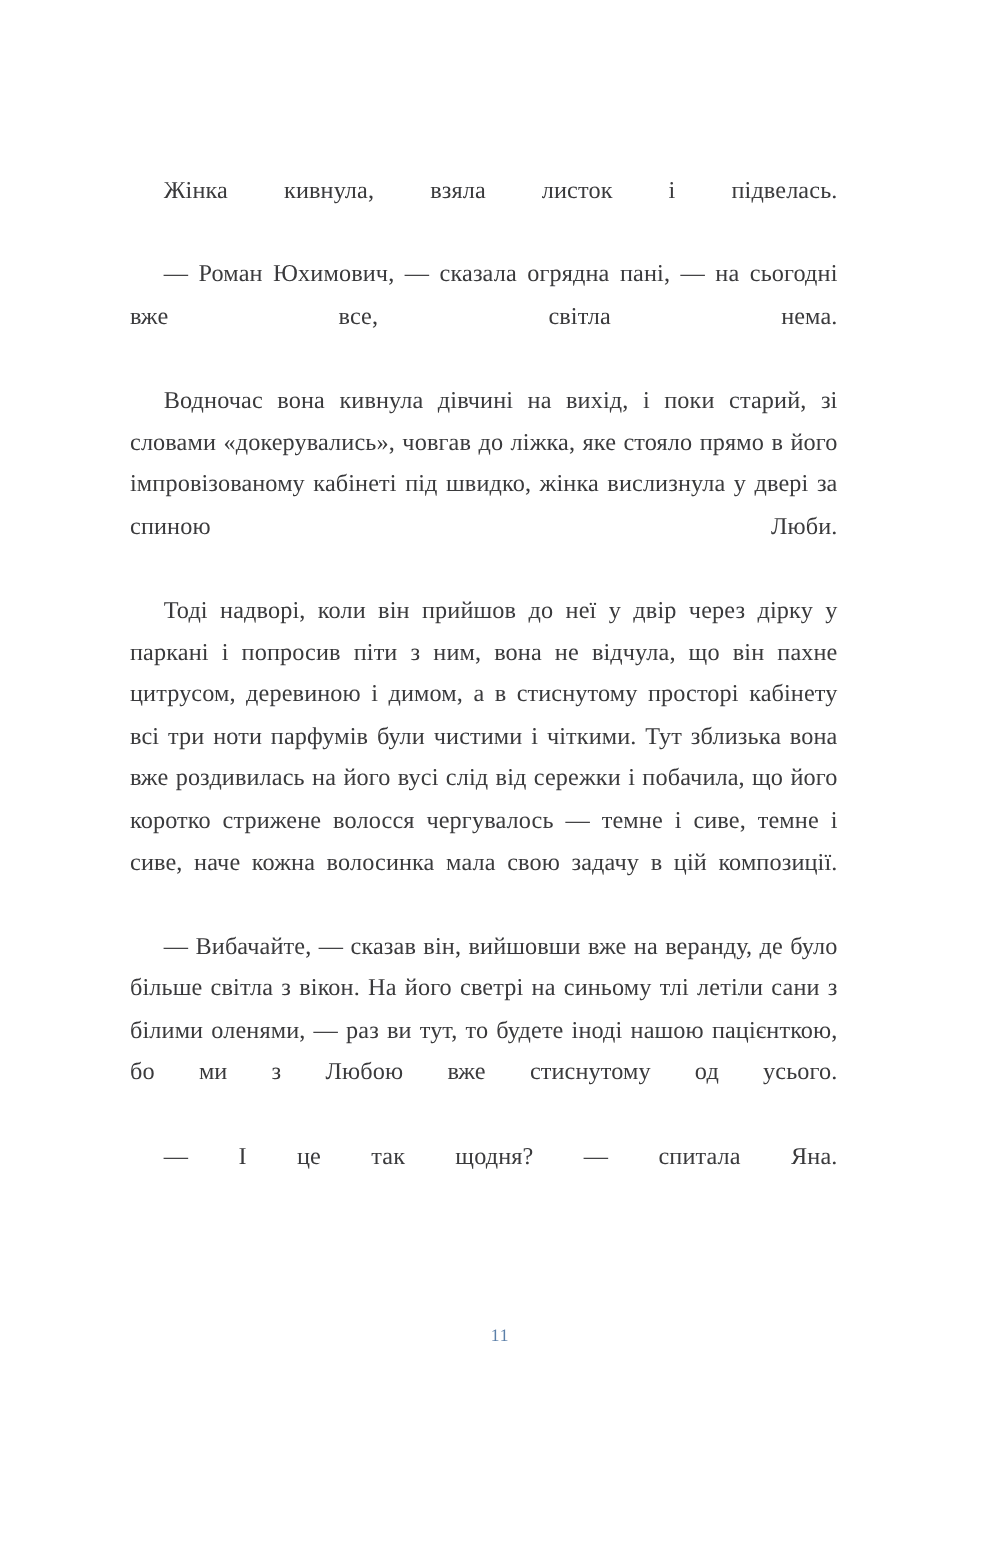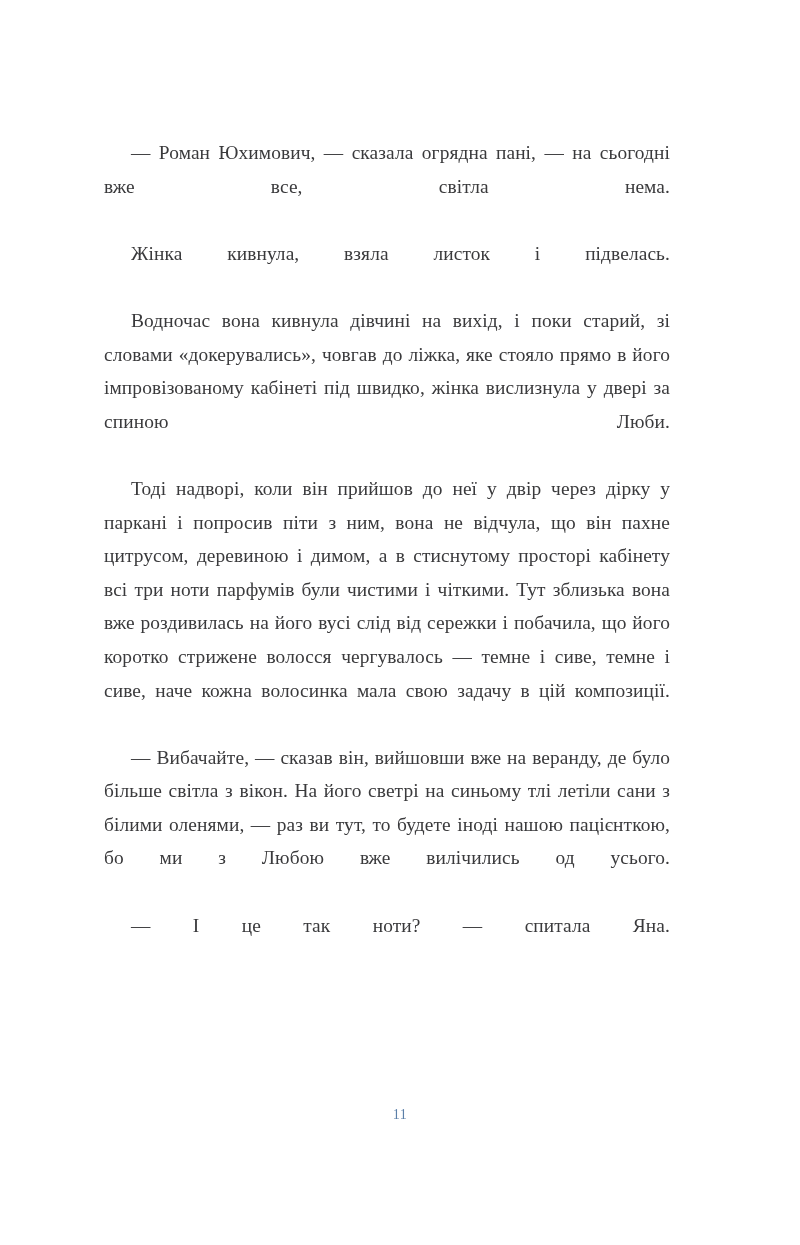--- a/index.html
+++ b/index.html
@@ -44,37 +44,37 @@
   .para::after {
     content: "";
     display: inline-block;
     width: 100%;
   }
 
   .page-number {
     position: absolute;
     left: 0;
     right: 0;
-    top: 1107px;
+    top: 1062px;
     text-align: center;
     font-family: "Liberation Serif", "DejaVu Serif", serif;
     font-size: 14px;
     letter-spacing: 0.6px;
     color: #5b7fa8;
   }
 </style>
 </head>
 <body>
 
 <div class="page">
 
   <div class="text-block">
+    <p class="para">Жінка кивнула, взяла листок і підвелась.</p>
     <p class="para">— Роман Юхимович, — сказала огрядна пані, — на сьогодні вже все, світла нема.</p>
-    <p class="para">Жінка кивнула, взяла листок і підвелась.</p>
     <p class="para">Водночас вона кивнула дівчині на вихід, і поки старий, зі словами «докерувались», човгав до ліжка, яке стояло прямо в його імпровізованому кабінеті під швидко, жінка вислизнула у двері за спиною Люби.</p>
     <p class="para">Тоді надворі, коли він прийшов до неї у двір через дірку у паркані і попросив піти з ним, вона не відчула, що він пахне цитрусом, деревиною і димом, а в стиснутому просторі кабінету всі три ноти парфумів були чистими і чіткими. Тут зблизька вона вже роздивилась на його вусі слід від сережки і побачила, що його коротко стрижене волосся чергувалось — темне і сиве, темне і сиве, наче кожна волосинка мала свою задачу в цій композиції.</p>
-    <p class="para">— Вибачайте, — сказав він, вийшовши вже на веранду, де було більше світла з вікон. На його светрі на синьому тлі летіли сани з білими оленями, — раз ви тут, то будете іноді нашою пацієнткою, бо ми з Любою вже вилічились од усього.</p>
-    <p class="para">— І це так ноти? — спитала Яна.</p>
+    <p class="para">— Вибачайте, — сказав він, вийшовши вже на веранду, де було більше світла з вікон. На його светрі на синьому тлі летіли сани з білими оленями, — раз ви тут, то будете іноді нашою пацієнткою, бо ми з Любою вже стиснутому од усього.</p>
+    <p class="para">— І це так щодня? — спитала Яна.</p>
   </div>
 
   <div class="page-number">11</div>
 
 </div>
 
 </body></html>

